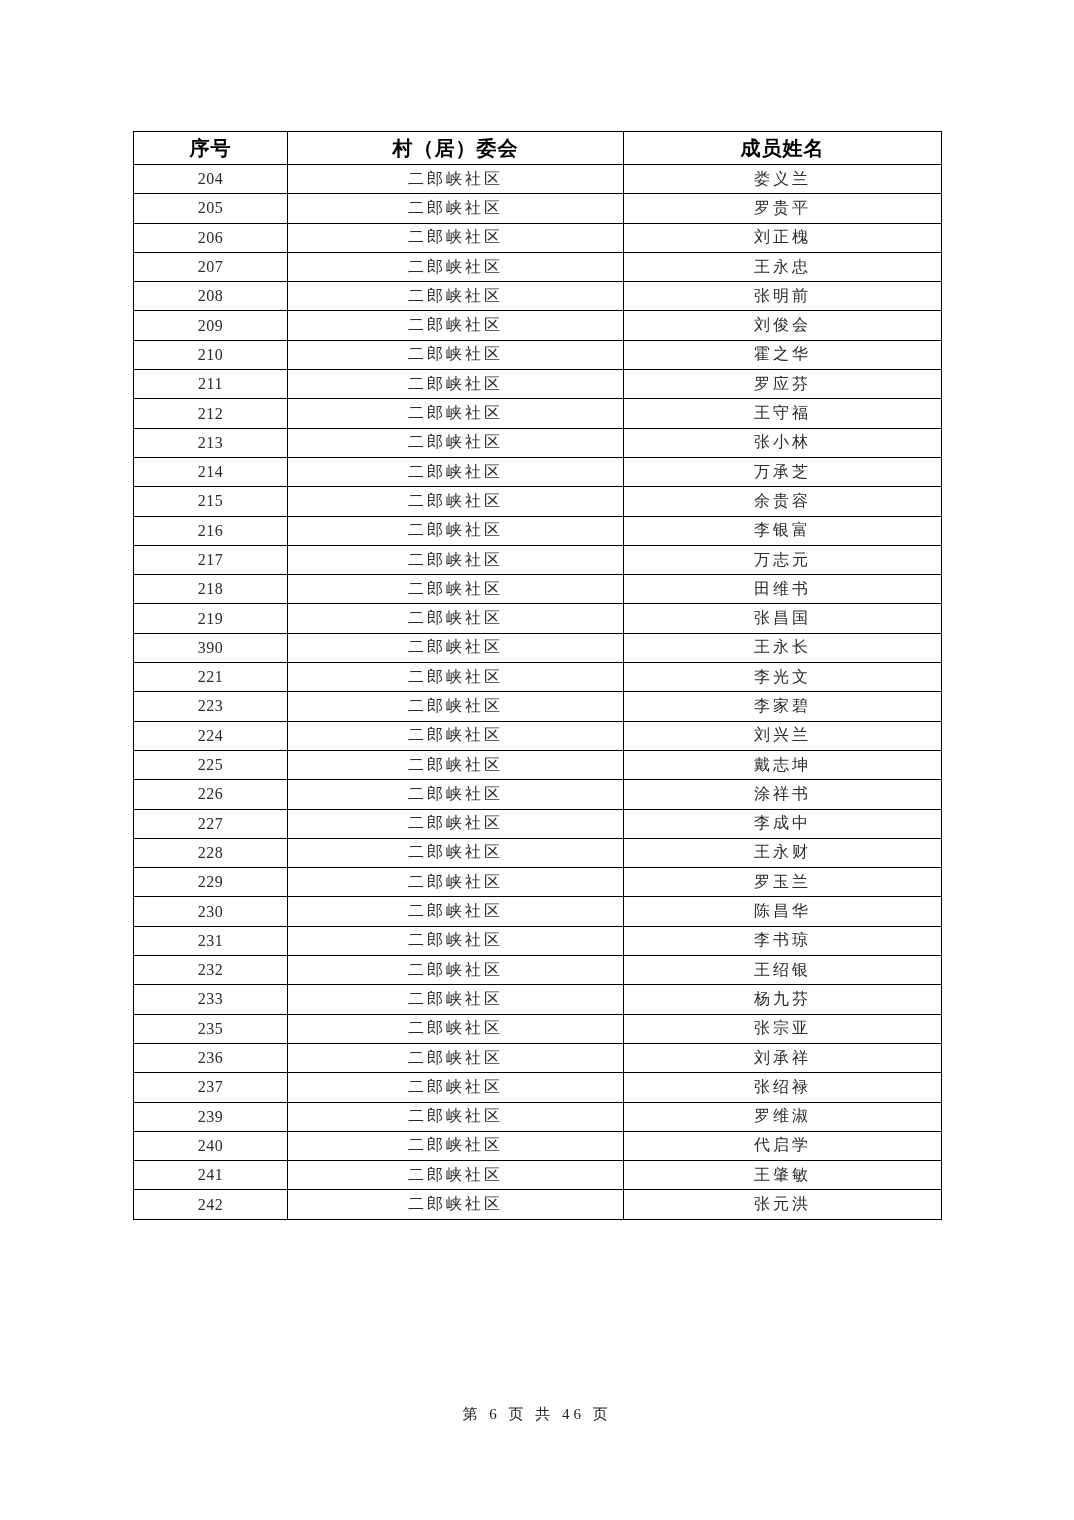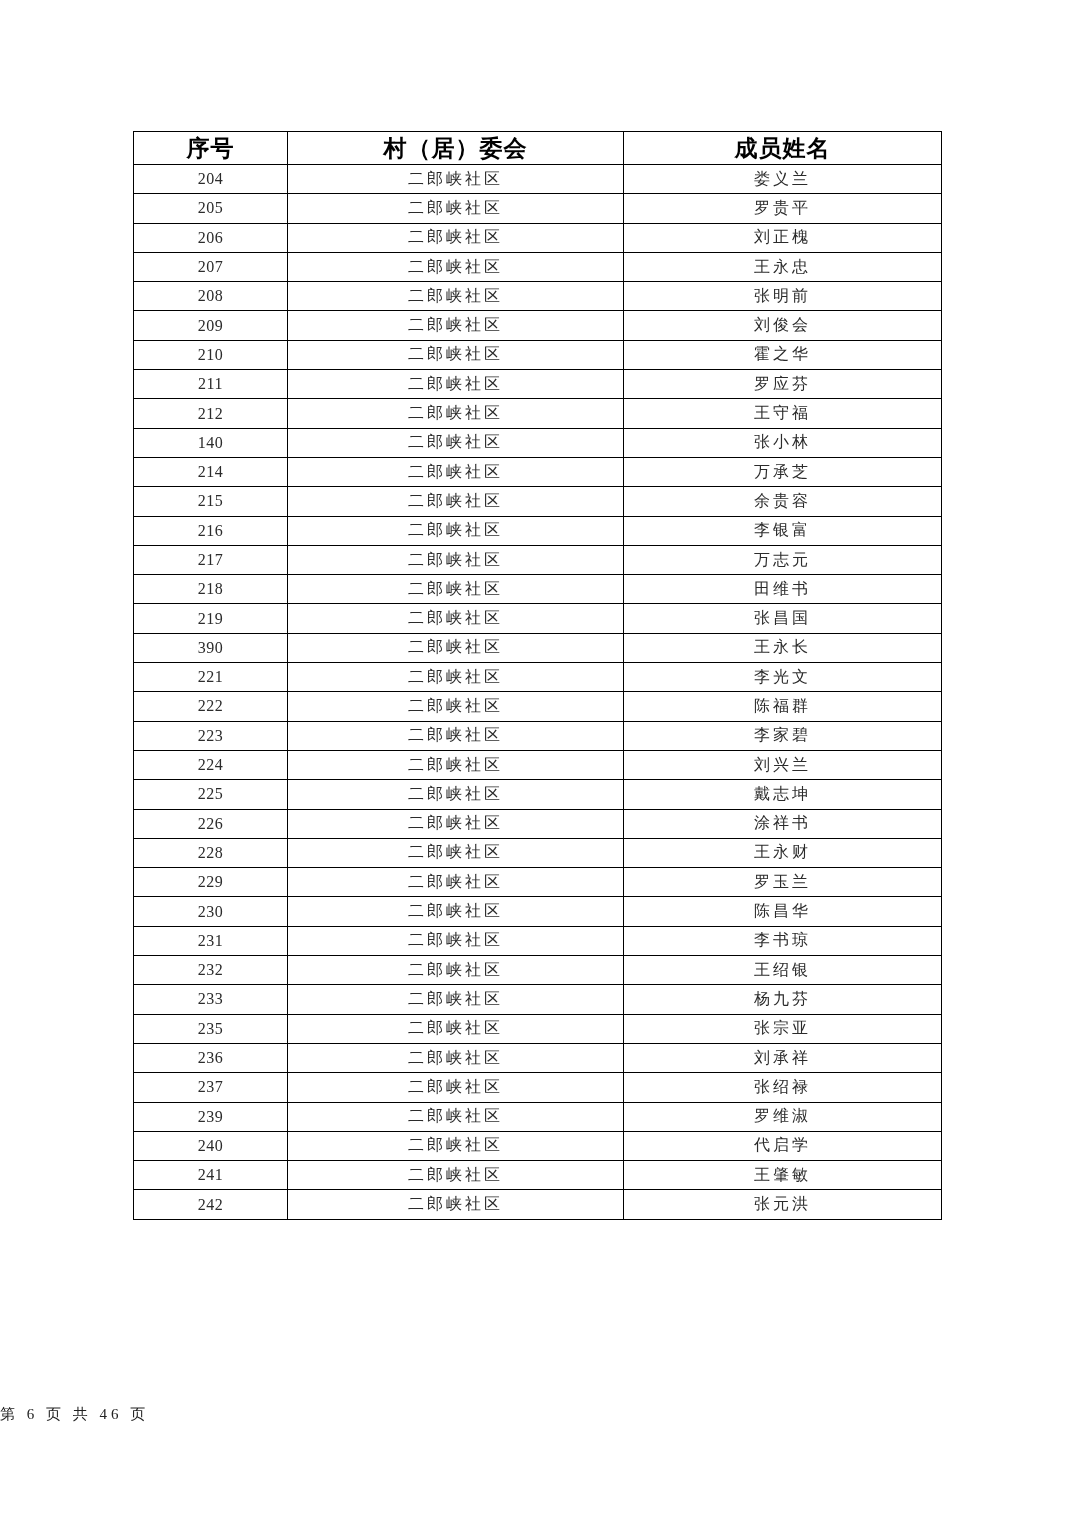--- a/index.html
+++ b/index.html
@@ -28,21 +28,21 @@
   table.members td {
     border: 1px solid #000000;
     text-align: center;
     vertical-align: middle;
     padding: 0;
     overflow: hidden;
     white-space: nowrap;
   }
   table.members th {
     height: 32px;
-    font-size: 23px;
+    font-size: 20px;
     font-weight: bold;
     color: #000000;
     letter-spacing: 1px;
   }
   table.members td {
     height: 28.3px;
     font-size: 16px;
     color: #2b2b2b;
   }
   td.cell-no {
@@ -57,20 +57,21 @@
     letter-spacing: 3px;
   }
   col.c-no { width: 154px; }
   col.c-committee { width: 336px; }
   col.c-name { width: 318px; }
   .footer {
     position: absolute;
     left: 0;
     top: 1405px;
     width: 100%;
+    text-align: center;
     font-size: 15px;
     color: #222222;
     letter-spacing: 4px;
     font-family: "Liberation Serif", "DejaVu Serif", serif;
   }
 </style>
 </head>
 <body>
 
 <div class="page">
@@ -128,21 +129,21 @@
           <td class="cell-no">211</td>
           <td class="cell-committee">二郎峡社区</td>
           <td class="cell-name">罗应芬</td>
         </tr>
         <tr>
           <td class="cell-no">212</td>
           <td class="cell-committee">二郎峡社区</td>
           <td class="cell-name">王守福</td>
         </tr>
         <tr>
-          <td class="cell-no">140</td>
+          <td class="cell-no">213</td>
           <td class="cell-committee">二郎峡社区</td>
           <td class="cell-name">张小林</td>
         </tr>
         <tr>
           <td class="cell-no">214</td>
           <td class="cell-committee">二郎峡社区</td>
           <td class="cell-name">万承芝</td>
         </tr>
         <tr>
           <td class="cell-no">215</td>
@@ -173,43 +174,43 @@
           <td class="cell-no">390</td>
           <td class="cell-committee">二郎峡社区</td>
           <td class="cell-name">王永长</td>
         </tr>
         <tr>
           <td class="cell-no">221</td>
           <td class="cell-committee">二郎峡社区</td>
           <td class="cell-name">李光文</td>
         </tr>
         <tr>
-          <td class="cell-no">222</td>
-          <td class="cell-committee">二郎峡社区</td>
-          <td class="cell-name">陈福群</td>
-        </tr>
-        <tr>
           <td class="cell-no">223</td>
           <td class="cell-committee">二郎峡社区</td>
           <td class="cell-name">李家碧</td>
         </tr>
         <tr>
           <td class="cell-no">224</td>
           <td class="cell-committee">二郎峡社区</td>
           <td class="cell-name">刘兴兰</td>
         </tr>
         <tr>
           <td class="cell-no">225</td>
           <td class="cell-committee">二郎峡社区</td>
           <td class="cell-name">戴志坤</td>
         </tr>
         <tr>
           <td class="cell-no">226</td>
           <td class="cell-committee">二郎峡社区</td>
           <td class="cell-name">涂祥书</td>
+        </tr>
+        <tr>
+          <td class="cell-no">227</td>
+          <td class="cell-committee">二郎峡社区</td>
+          <td class="cell-name">李成中</td>
         </tr>
         <tr>
           <td class="cell-no">228</td>
           <td class="cell-committee">二郎峡社区</td>
           <td class="cell-name">王永财</td>
         </tr>
         <tr>
           <td class="cell-no">229</td>
           <td class="cell-committee">二郎峡社区</td>
           <td class="cell-name">罗玉兰</td>

